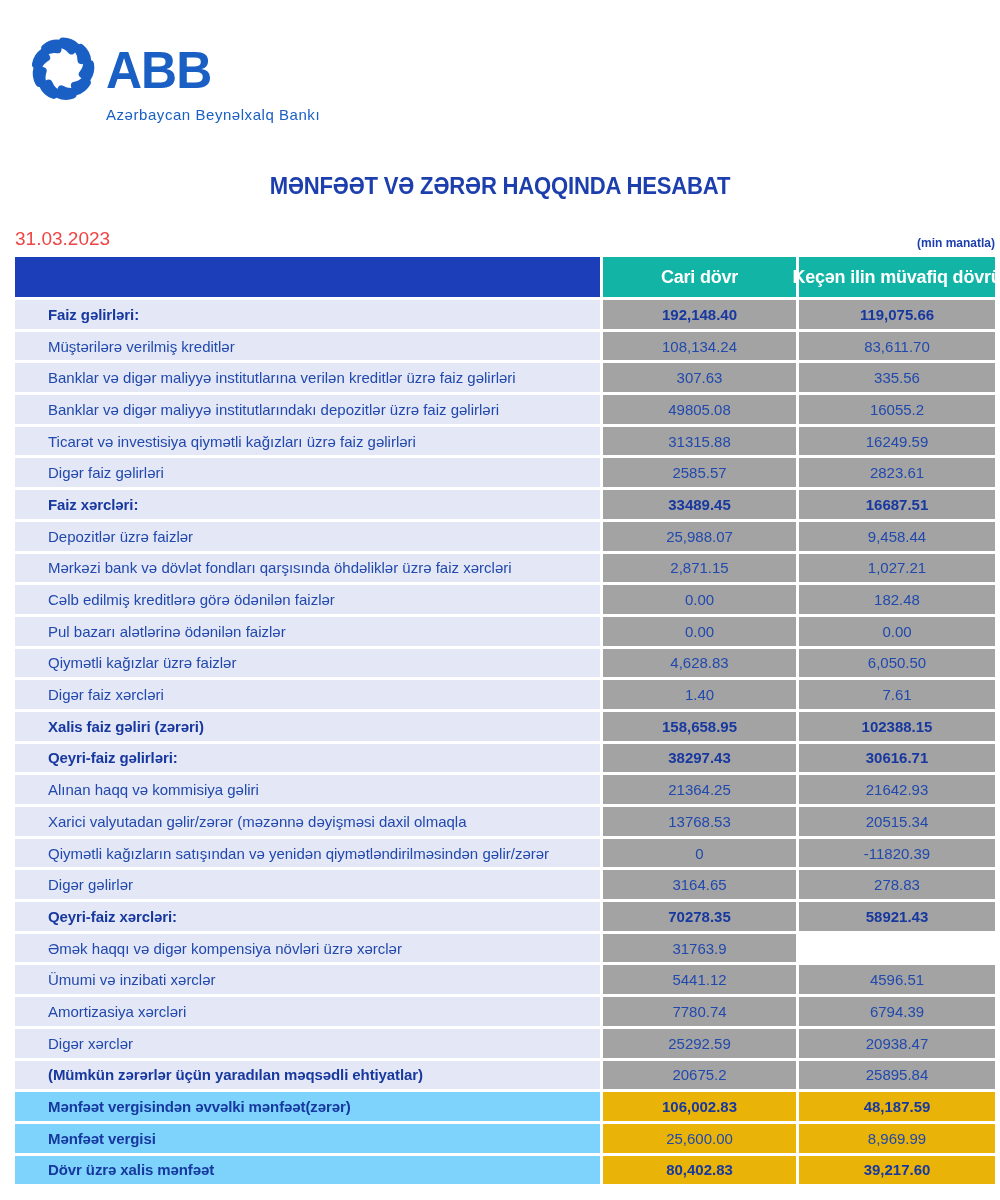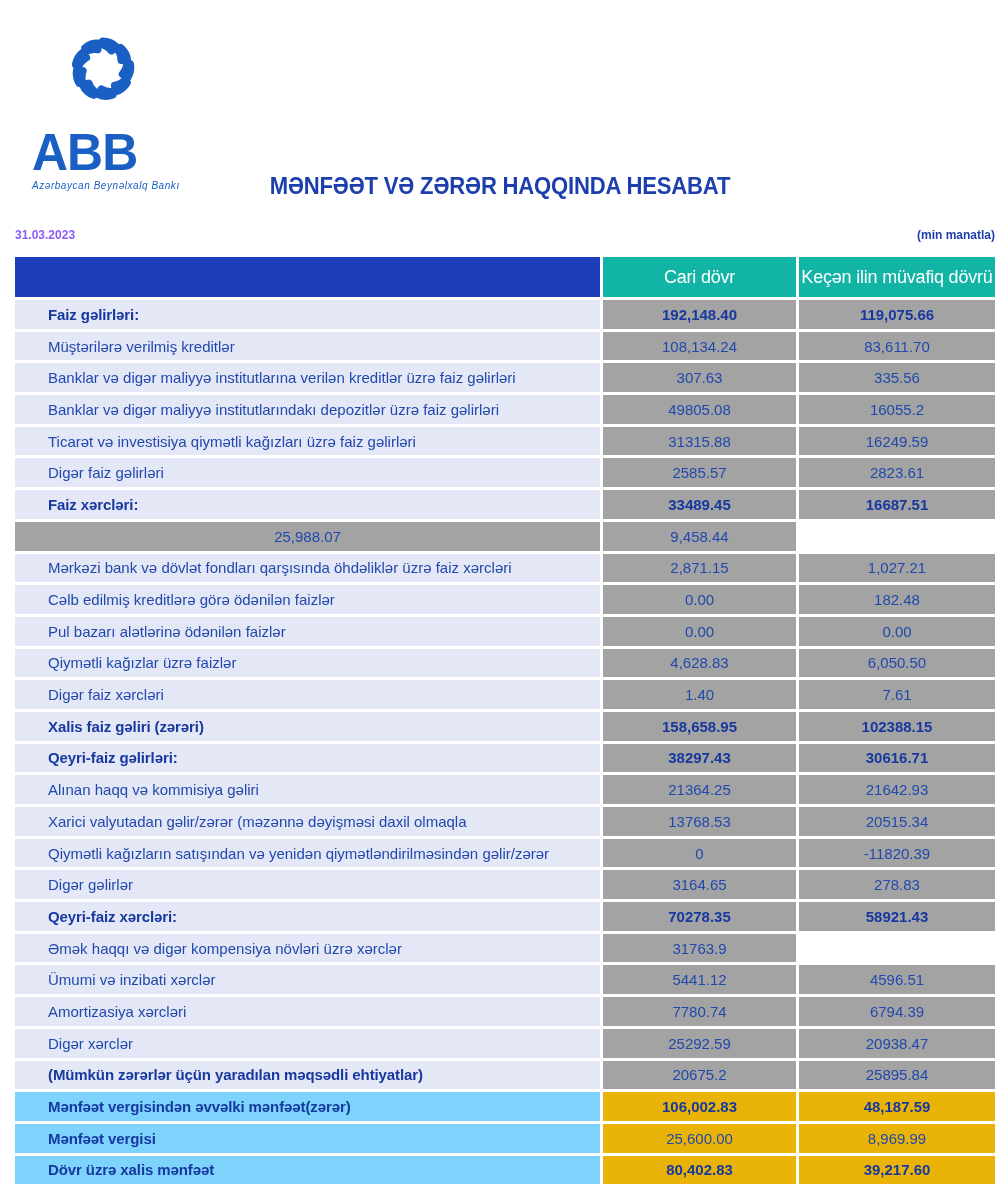--- a/index.html
+++ b/index.html
@@ -6,56 +6,56 @@
   html, body { background: #ffffff; }
   body {
     width: 1000px; height: 1200px;
     font-family: "Liberation Sans", sans-serif;
     color: #2149ad;
     overflow: hidden;
   }
   .page { position: relative; width: 1000px; height: 1200px; }
 
   
-  .logo { position: absolute; top: 28px; left: 26px; display: flex; align-items: center; flex-direction: column; }
+  .logo { position: absolute; top: 28px; left: 26px; display: flex; align-items: flex-start; }
   .logo-icon { width: 74px; height: 82px; }
   .logo-textwrap { margin-left: 6px; margin-top: 16px; }
   .logo-abb {
     font-size: 52px; font-weight: 800; letter-spacing: -1px;
     color: #1a5fc4; line-height: 1; transform: scaleX(0.96); transform-origin: left;
   }
   .logo-tagline {
-    font-size: 10px; letter-spacing: 0.55px; color: #1a5fc4;
-    margin-top: 2px; white-space: nowrap; font-style: italic;
+    font-size: 15px; letter-spacing: 0.55px; color: #1a5fc4;
+    margin-top: 10px; white-space: nowrap;
   }
 
   
   .title {
     position: absolute; top: 172px; left: 0; width: 1000px;
     text-align: center; font-size: 24px; font-weight: 800;
     color: #1d3fae; letter-spacing: -0.2px;
     transform: scaleX(0.92); transform-origin: center;
     white-space: nowrap;
   }
   .meta { position: absolute; top: 228px; left: 15px; width: 980px;
           display: flex; justify-content: space-between; align-items: flex-end; }
-  .meta-date { font-size: 12px; font-weight: 700; color: #8b5cf6; }
+  .meta-date { font-size: 19px; font-weight: 400; color: #ef4444; }
   .meta-unit { font-size: 12px; font-weight: 600; color: #1d3fae; }
 
   
   .pl-table { position: absolute; top: 257px; left: 15px; width: 980px; }
   .thead, .tr {
     display: grid;
     grid-template-columns: 585px 193px 196px;
     column-gap: 3px;
     margin-bottom: 3px;
   }
   .th { height: 40px; display: flex; align-items: center; justify-content: center; }
   .th-blank { background: #1c3eb8; }
-  .th-teal  { background: #12b4a6; color: #ffffff; font-size: 18px; font-weight: 400;
+  .th-teal  { background: #12b4a6; color: #ffffff; font-size: 18px; font-weight: 700;
               letter-spacing: -0.2px; white-space: nowrap; }
   .td { height: 28.7px; display: flex; align-items: center; font-size: 15px; }
   .td-label { background: #e4e7f6; padding-left: 33px; 
               white-space: nowrap; overflow: hidden; }
   .td-val   { background: #a3a3a3; justify-content: center; }
   .tr.emphasis .td-label { font-weight: 700; color: #17389f; letter-spacing: -0.1px; }
   .tr.vbold .td-val { font-weight: 700; color: #17389f; }
   .tr.summary .td-label { background: #7dd3fc; }
   .tr.summary .td-val   { background: #eab308; text-align: center; }
 </style>
@@ -134,20 +134,21 @@
     <div class="td td-val">2823.61</div>
   </div>
 
   <div class="tr emphasis vbold">
     <div class="td td-label">Faiz xərcləri:</div>
     <div class="td td-val">33489.45</div>
     <div class="td td-val">16687.51</div>
   </div>
 
   <div class="tr">
+    <div class="td td-label">Depozitlər üzrə faizlər</div>
     <div class="td td-val">25,988.07</div>
     <div class="td td-val">9,458.44</div>
   </div>
 
   <div class="tr">
     <div class="td td-label">Mərkəzi bank və dövlət fondları qarşısında öhdəliklər üzrə faiz xərcləri</div>
     <div class="td td-val">2,871.15</div>
     <div class="td td-val">1,027.21</div>
   </div>
 

